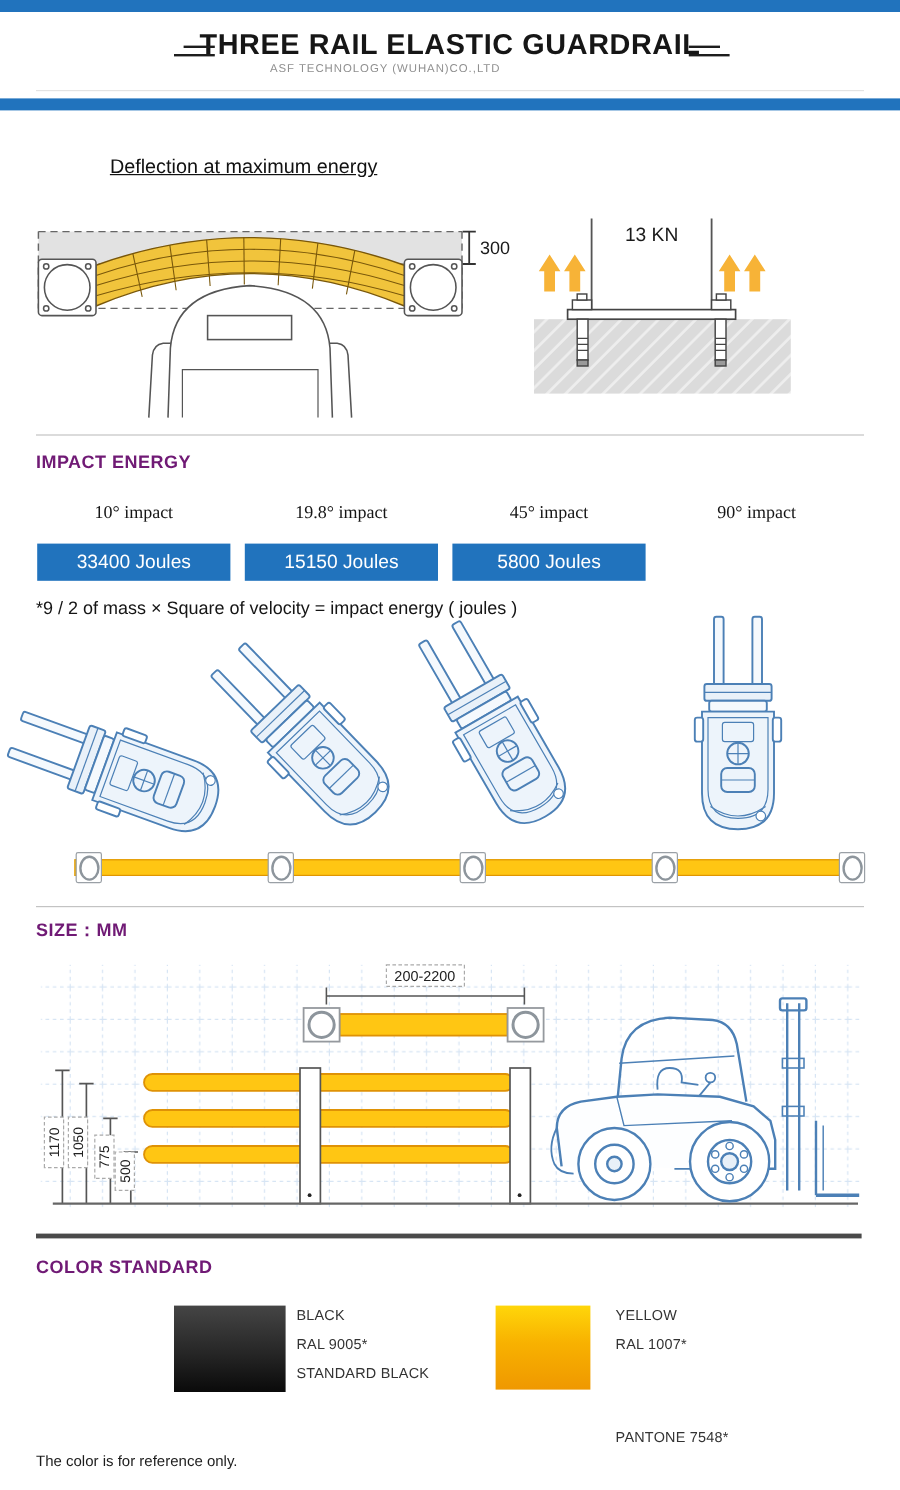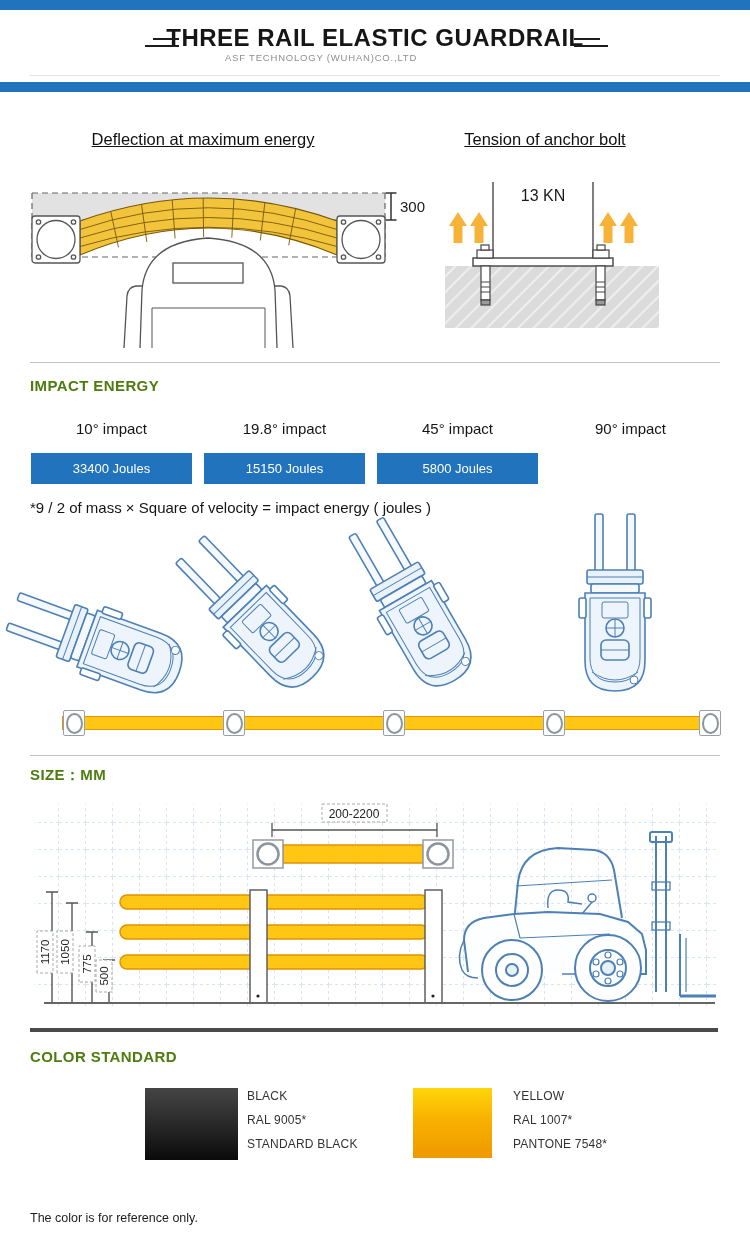--- a/index.html
+++ b/index.html
@@ -8,25 +8,25 @@
   .abs{position:absolute;}
   .bluebar{position:absolute;left:0;width:750px;height:10px;background:#2173BD;}
   .title{position:absolute;left:0;top:24px;width:750px;text-align:center;
          font-size:24px;font-weight:bold;letter-spacing:.5px;color:#161616;}
   .subtitle{position:absolute;left:0;top:52px;width:642px;text-align:center;
             font-size:9.5px;letter-spacing:.8px;color:#8f8f8f;}
   .orn{position:absolute;top:38px;width:40px;height:12px;}
   .orn span{position:absolute;height:2px;background:#1d1d1d;}
   .hairline{position:absolute;height:1px;background:#e3e3e3;}
   .sep{position:absolute;height:1px;background:#c3c3c3;}
-  .h2{position:absolute;font-size:15px;font-weight:bold;letter-spacing:.4px;color:#4d7c0f;}
+  .h2{position:absolute;font-size:15px;font-weight:bold;letter-spacing:.4px;color:#701a75;}
   .diag-title{position:absolute;font-size:16.5px;color:#111;text-decoration:underline;}
-  .imp-label{position:absolute;top:420px;width:161px;text-align:center;font-size:15px;color:#151515;}
+  .imp-label{position:absolute;top:420px;width:161px;text-align:center;font-size:15px;color:#151515;font-family:Liberation Serif, serif;}
   .imp-box{position:absolute;top:453px;width:161px;height:31px;background:#2173BD;color:#fff;
-           font-size:13px;display:flex;align-items:center;justify-content:center;}
+           font-size:16px;display:flex;align-items:center;justify-content:center;}
   .formula{position:absolute;left:30px;top:499px;font-size:15px;color:#151515;}
   .fk{position:absolute;width:90px;height:200px;}
   .railbar{position:absolute;left:62px;top:716px;width:658px;height:14px;background:#FFC613;
            border:1.5px solid #E09600;box-sizing:border-box;}
   .railpost{position:absolute;top:710px;width:22px;height:26px;background:#fff;border:1.5px solid #9aa0a6;
             border-radius:2px;box-sizing:border-box;display:flex;align-items:center;justify-content:center;}
   .railpost i{display:block;width:13px;height:17px;border:2px solid #8d959c;border-radius:50%;background:#fff;}
   .thickline{position:absolute;left:30px;top:1028px;width:688px;height:4px;background:#4a4a4a;}
   .swatch{position:absolute;}
   .sw-label{position:absolute;font-size:12px;color:#333;letter-spacing:.2px;}
@@ -46,21 +46,20 @@
       <span style="left:0;top:7px;width:34px"></span>
   </div>
   <div class="orn" style="left:568px">
     <span style="left:6px;top:0;width:26px"></span>
       <span style="left:6px;top:7px;width:34px"></span>
   </div>
   <div class="hairline" style="left:30px;top:75px;width:690px"></div>
   <div class="bluebar" style="top:82px"></div>
 
   <div class="diag-title" style="left:88px;top:130px;width:230px;text-align:center">Deflection at maximum energy</div>
-  <div class="diag-title" style="left:430px;top:130px;width:230px;text-align:center">Tension of anchor bolt</div>
 
   <svg class="abs" style="left:28px;top:178px" width="402" height="172" viewBox="0 0 402 172">
     <rect x="4" y="15" width="353" height="27" fill="#E2E2E2"></rect>
     <g stroke="#666" stroke-width="1.2" stroke-dasharray="6,4" fill="none">
       <path d="M4,15 H357"></path>
         <path d="M4,15 V79"></path>
         <path d="M357,15 V79"></path>
       <path d="M4,42 H357" stroke-width="1"></path>
         <path d="M4,79 H357"></path>
     </g>
@@ -309,17 +308,17 @@
   <div class="swatch" style="left:145px;top:1088px;width:93px;height:72px;
        background:linear-gradient(180deg,#454545,#262626 55%,#0a0a0a)"></div>
   <div class="sw-label" style="left:247px;top:1089px">BLACK</div>
   <div class="sw-label" style="left:247px;top:1113px">RAL 9005*</div>
   <div class="sw-label" style="left:247px;top:1137px">STANDARD BLACK</div>
 
   <div class="swatch" style="left:413px;top:1088px;width:79px;height:70px;
        background:linear-gradient(180deg,#FFD60A,#F8B100 45%,#EF9800)"></div>
   <div class="sw-label" style="left:513px;top:1089px">YELLOW</div>
   <div class="sw-label" style="left:513px;top:1113px">RAL 1007*</div>
-  <div class="sw-label" style="left:513px;top:1137px">PANTONE 7548*</div>
+  <div class="sw-label" style="left:513px;top:1191px">PANTONE 7548*</div>
 
   <div class="foot" style="top:1211px">The color is for reference only.</div>
 
 </div>
 
 </body></html>

